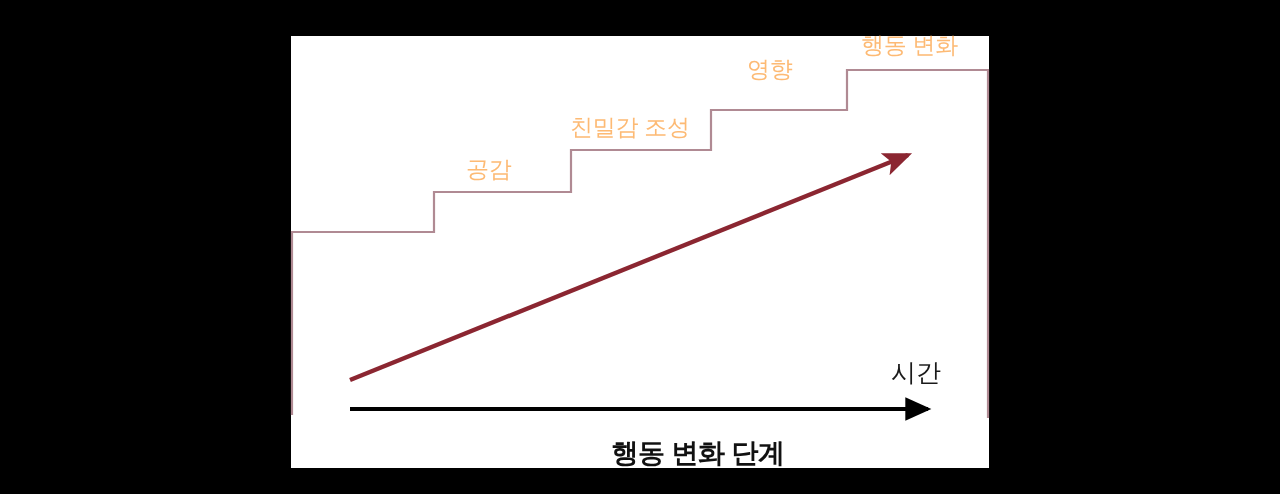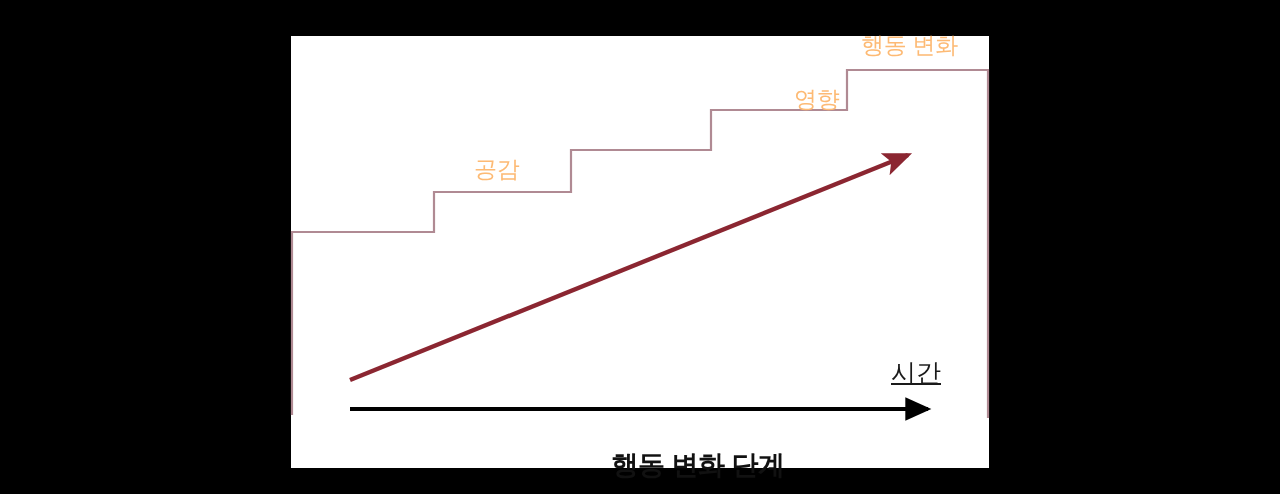--- a/index.html
+++ b/index.html
@@ -40,21 +40,20 @@
     white-space: nowrap;
     line-height: 1;
   }
   #axis-time-label {
     position: absolute;
     color: #1a1a1a;
     font-size: 25px;
     font-weight: 400;
     white-space: nowrap;
     line-height: 1;
-    text-decoration: underline;
   }
   #chart-title {
     position: absolute;
     color: #111111;
     font-size: 27px;
     font-weight: bold;
     letter-spacing: -0.5px;
     white-space: nowrap;
     line-height: 1;
     text-align: center;
@@ -78,24 +77,25 @@
     </defs>
 
     <polyline points="292,415 292,232 434,232 434,192 571,192 571,150 711,150 711,110 847,110 847,70 988,70 988,418" fill="none" stroke="#b08a93" stroke-width="2.2" stroke-linejoin="miter" stroke-linecap="butt"></polyline>
 
     <line x1="350" y1="380" x2="908" y2="155" stroke="#8B2631" stroke-width="4.4" stroke-linecap="butt" marker-end="url(#arrowhead-red)"></line>
 
     <line x1="350" y1="409" x2="928" y2="409" stroke="#000000" stroke-width="4.2" stroke-linecap="butt" marker-end="url(#arrowhead-black)"></line>
   </svg>
 
 
-  <div class="step-label" style="left:466px; top:158px;margin-left:8px;">공감</div>
+  <div class="step-label" style="left:466px; top:158px;">공감</div>
 
+  <div class="step-label" style="left:570px; top:116px;">친밀감 조성</div>
 
-  <div class="step-label" style="left:747px; top:88px;margin-left:47px;">영향</div>
+  <div class="step-label" style="left:747px; top:58px;">영향</div>
 
   <div class="step-label" style="left:861px; top:34px;">행동 변화</div>
 
   <div id="axis-time-label" style="left:891px; top:360px;">시간</div>
 
-  <div id="chart-title" style="left:291px; top:452px; width:814px;">행동 변화 단계</div>
+  <div id="chart-title" style="left:291px; top:440px; width:814px;">행동 변화 단계</div>
 
 </div>
 
 </body></html>

